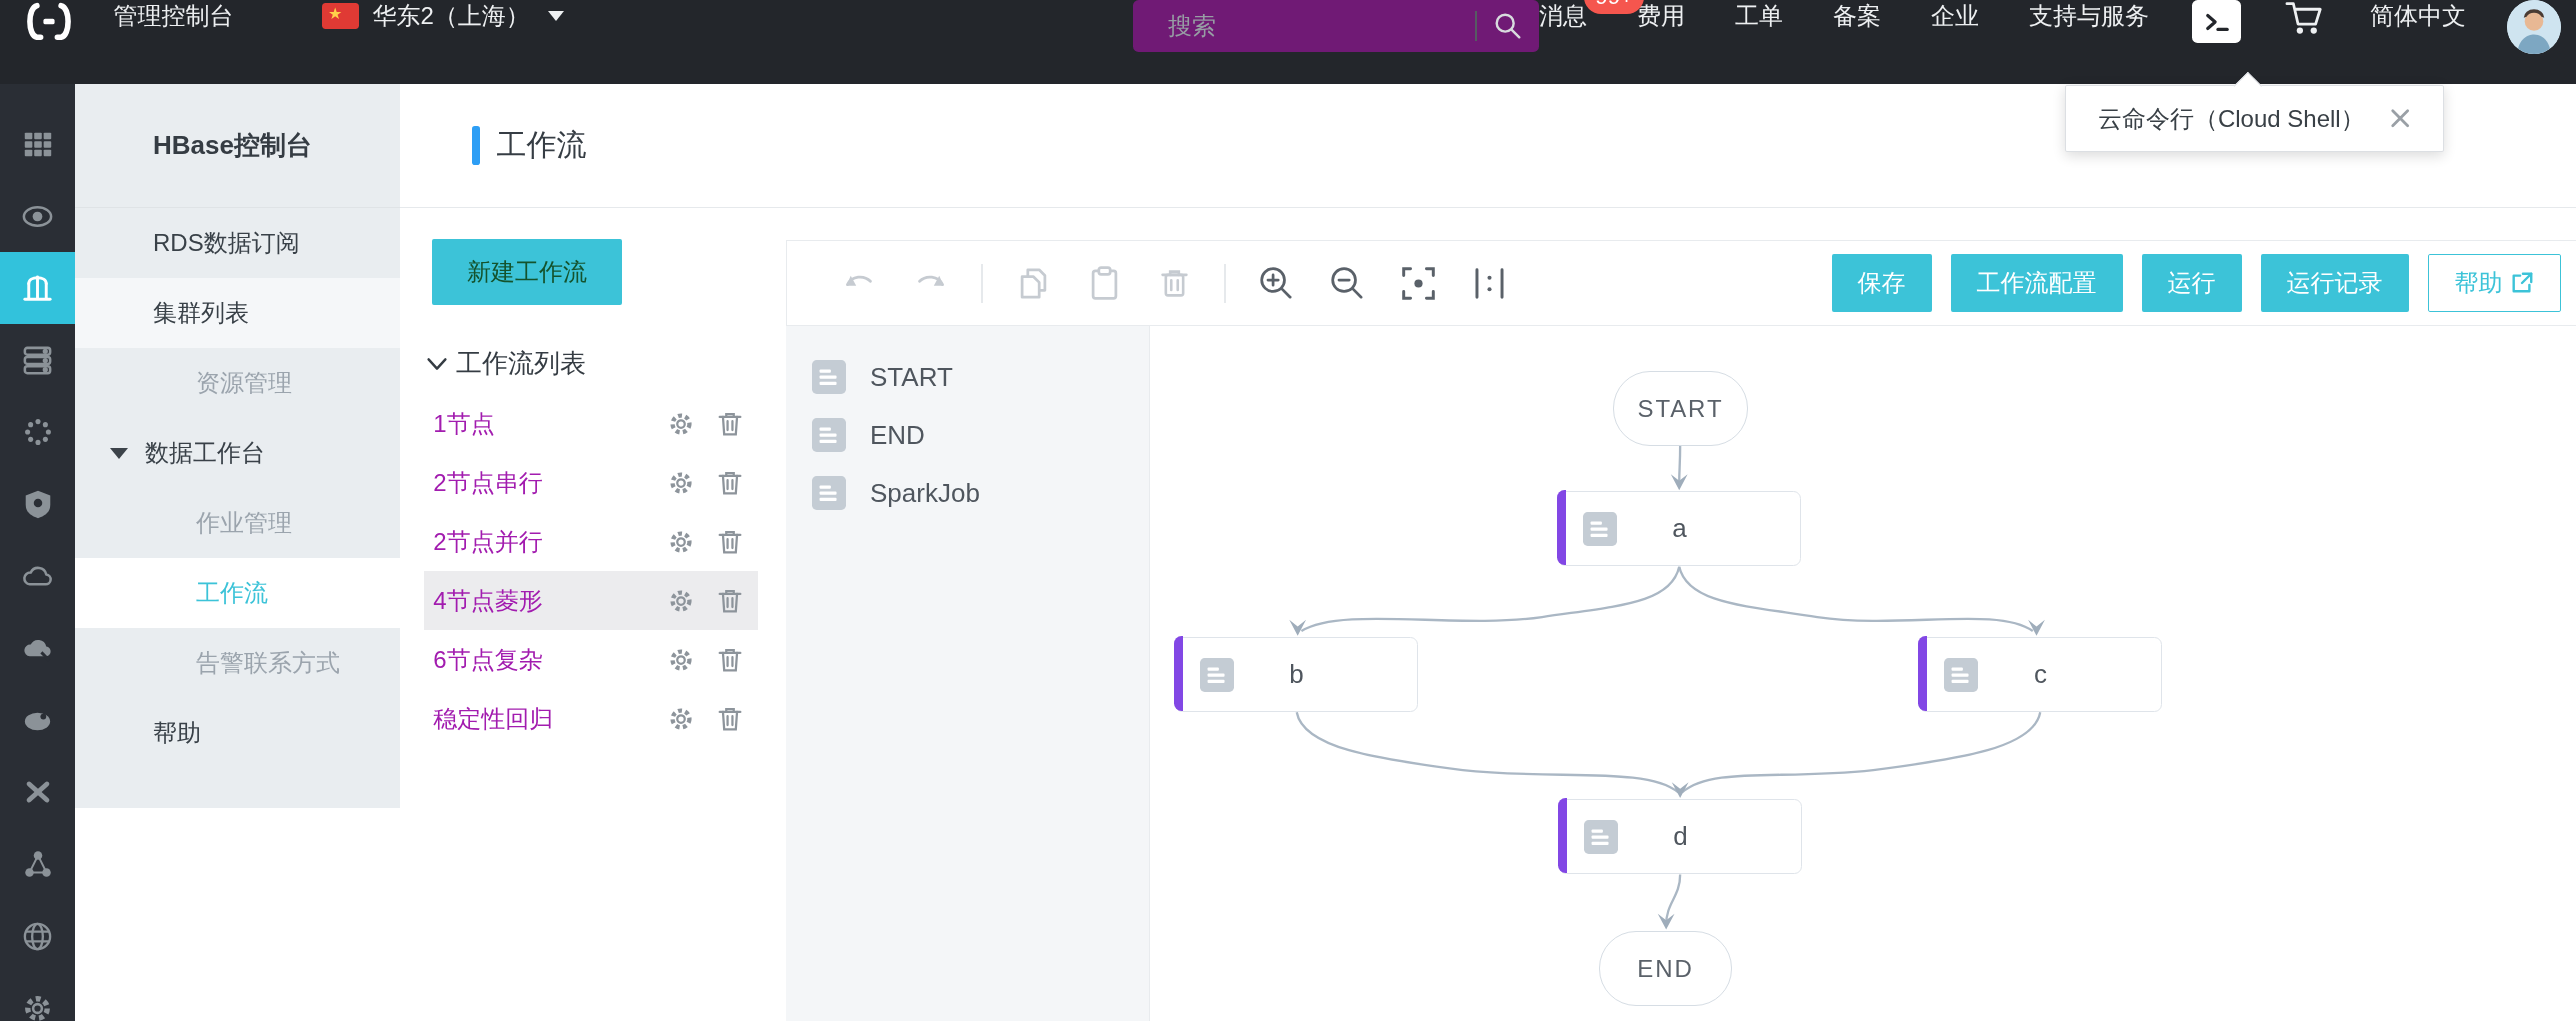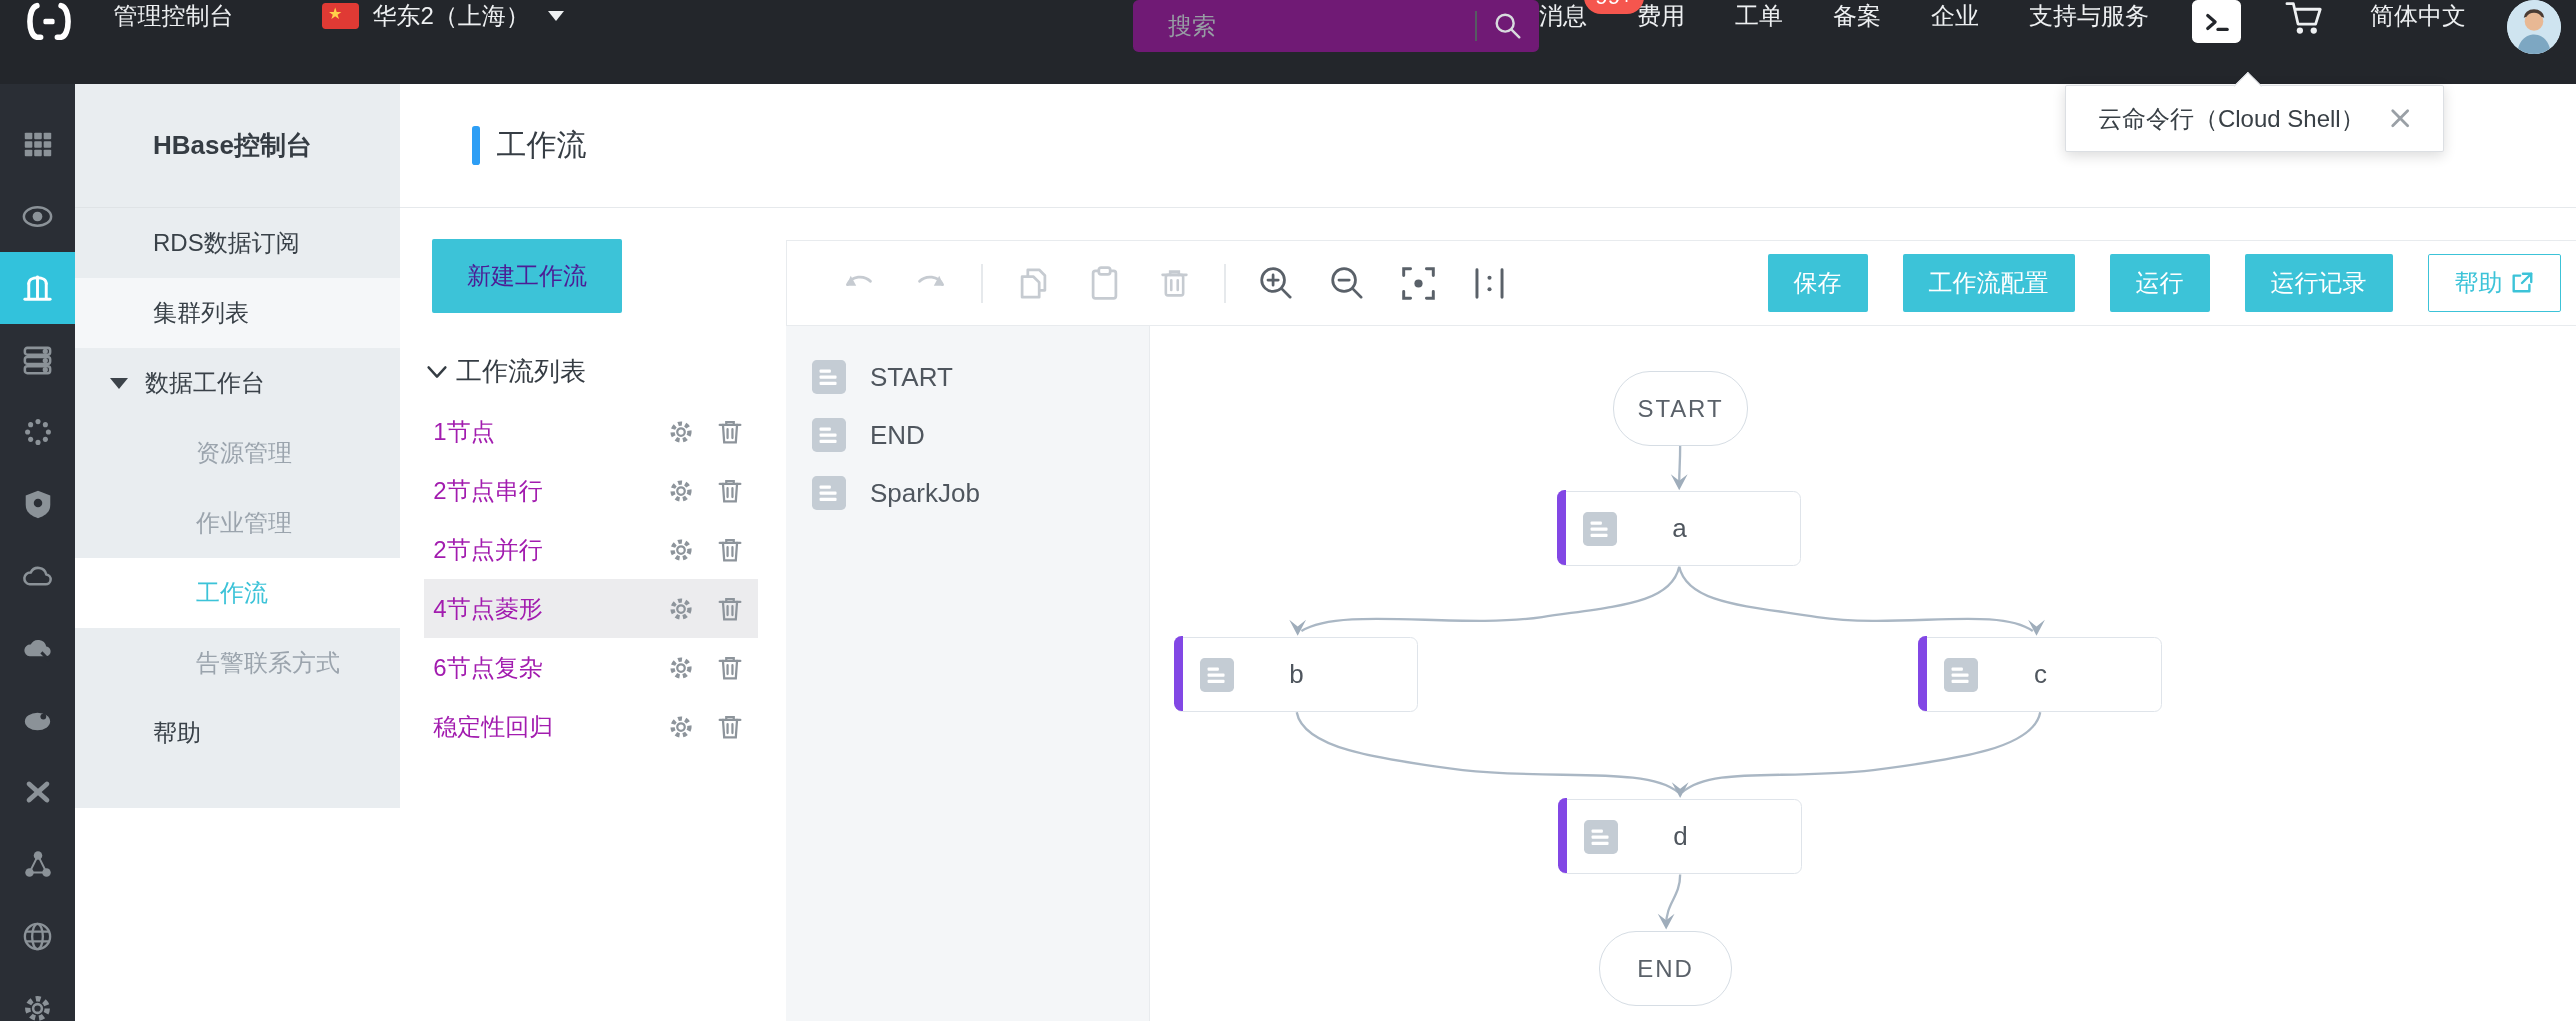--- a/index.html
+++ b/index.html
@@ -48,34 +48,34 @@
   .sb-item.selected{background:#fff;color:#3cc3d8;}
   .tri-down{width:0;height:0;border-left:9.3px solid transparent;border-right:9.3px solid transparent;border-top:11.2px solid #3c434a;}
 
   
   .page-header{position:absolute;left:399px;top:84px;width:2177px;height:124px;background:#fff;border-bottom:1.9px solid #e6e9ec;display:flex;align-items:center;box-sizing:border-box;z-index:1;}
   .accent{width:7.5px;height:39px;background:#2d9ef5;border-radius:2.8px;margin-left:73px;}
   .page-title{font-size:30px;color:#363d44;margin-left:17px;}
 
   
   .wf-panel{position:absolute;left:399px;top:208px;width:386px;height:813px;background:#fff;}
-  .new-btn{margin:31px 0 0 33px;width:190px;height:74px;background:#3cc3d8;color:#4c1d95;font-size:24px;border:0;border-radius:1.9px;display:flex;align-items:center;justify-content:center;cursor:pointer;font-family:inherit;}
+  .new-btn{margin:31px 0 0 33px;width:190px;height:66px;background:#3cc3d8;color:#14532d;font-size:24px;border:0;border-radius:1.9px;display:flex;align-items:center;justify-content:center;cursor:pointer;font-family:inherit;}
   .list-title{margin:41px 0 13px 24px;display:flex;align-items:center;font-size:26px;color:#353c43;gap:5px;}
   .wf-row{margin-left:25px;width:334px;height:59px;display:flex;align-items:center;font-size:24px;color:#a21caf;cursor:pointer;box-sizing:border-box;padding:0 13px 0 9.3px;}
   .wf-row.selected{background:#ececee;}
   .wf-row .lbl{flex:1;}
   .wf-row .ricon{display:flex;margin-left:18.7px;color:#8d949b;cursor:pointer;}
 
   
   .toolbar{position:absolute;left:786px;top:240px;width:1790px;height:86px;background:#fff;border:1.9px solid #e8ebee;border-right:0;display:flex;align-items:center;box-sizing:border-box;}
   .tb-icon{display:flex;margin-left:30px;color:#c6cbd1;cursor:pointer;}
   .tb-icon.first{margin-left:52px;}
   .tb-icon.dark{color:#5a6169;}
   .tb-sep{width:1.9px;height:39px;background:#e6e9ec;margin-left:30px;}
-  .tb-actions{margin-left:auto;display:flex;gap:35px;margin-right:15px;align-items:center;}
+  .tb-actions{margin-left:auto;display:flex;gap:19px;margin-right:15px;align-items:center;}
   .btn{height:58px;padding:0 26px;background:#3cc3d8;color:#fff;font-size:24px;border:0;border-radius:1.9px;display:flex;align-items:center;justify-content:center;cursor:pointer;white-space:nowrap;font-family:inherit;}
   .btn.outline{background:#fff;border:1.9px solid #3cc3d8;color:#3cc3d8;gap:7.5px;box-sizing:border-box;}
 
   .palette{position:absolute;left:786px;top:326px;width:364px;height:695px;background:#f4f6f8;border-right:1.9px solid #e8ebee;box-sizing:border-box;padding-top:22.4px;}
   .pal-item{height:58px;display:flex;align-items:center;padding-left:26px;gap:24px;font-size:26px;color:#4f565e;cursor:grab;}
   .doc-icon{width:34px;height:34px;background:#c4ccd4;border-radius:4.7px;flex:0 0 auto;}
 
   .canvas{position:absolute;left:1150px;top:326px;width:1426px;height:695px;background:#fff;overflow:hidden;}
   .edges{position:absolute;left:0;top:0;}
   .node{position:absolute;width:243px;height:75px;background:#fff;border:1.9px solid #dfe4ea;border-radius:7.5px;display:flex;align-items:center;box-sizing:border-box;cursor:move;}
@@ -262,25 +262,25 @@
       <circle cx="18" cy="18" r="10" stroke-width="5.5" stroke-dasharray="5 4"></circle>
       <circle cx="18" cy="18" r="4.5" stroke-width="2.6"></circle>
     </svg>
   </span>
 </nav>
 
 <aside class="sidebar">
   <div class="sb-title">HBase控制台</div>
   <div class="sb-item">RDS数据订阅</div>
   <div class="sb-item light">集群列表</div>
+  <div class="sb-item child muted">资源管理</div>
   <div class="sb-item group">
     <span class="tri-down"></span>
     <span>数据工作台</span>
   </div>
-  <div class="sb-item child muted">资源管理</div>
   <div class="sb-item child muted">作业管理</div>
   <div class="sb-item child selected">工作流</div>
   <div class="sb-item child muted">告警联系方式</div>
   <div class="sb-item">帮助</div>
 </aside>
 
 <div class="page-header">
   <span class="accent"></span>
   <span class="page-title">工作流</span>
 </div>

